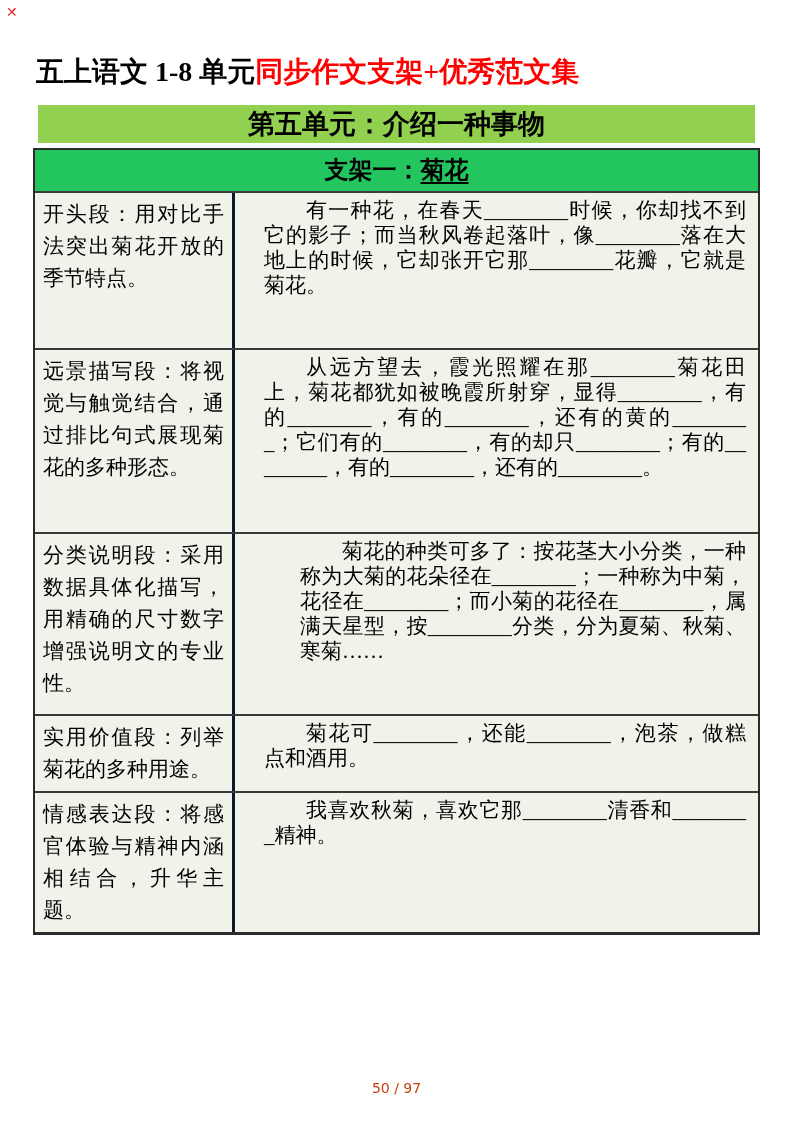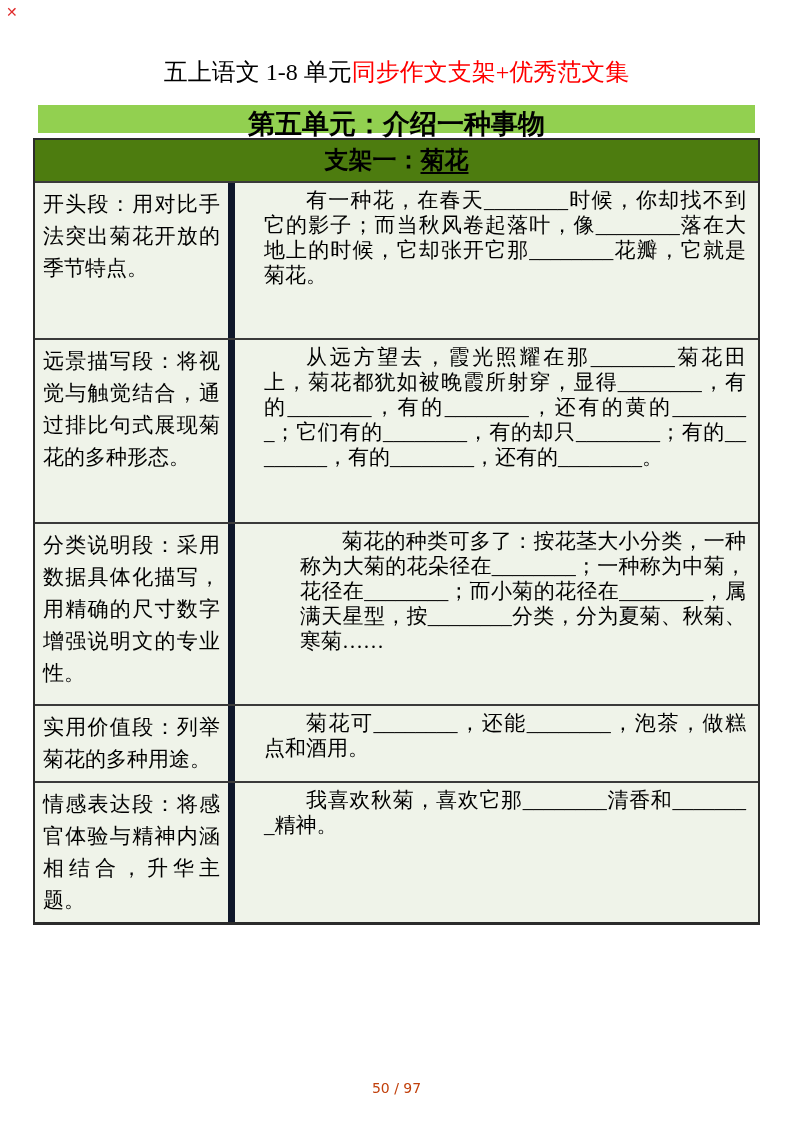--- a/index.html
+++ b/index.html
@@ -12,44 +12,43 @@
     overflow:hidden;
   }
   .corner-x{
     position:absolute;left:6px;top:5px;
     font-size:14px;line-height:14px;font-weight:bold;
     color:#e02b2b;
     font-family:"DejaVu Sans",sans-serif;
   }
   .title{
     margin:48px 36px 0 36px;
-    font-size:24px;
-    font-weight:400;
+    font-size:28px;
+    font-weight:700;
     line-height:48px;
     white-space:nowrap;
-    text-align:center;
     letter-spacing:0;
   }
   .title .t-black{color:#000000;}
   .title .t-red{color:#ff0000;}
   .banner{
     margin:9px 38px 0 38px;
-    height:28px;line-height:38px;
+    height:38px;line-height:38px;
     background:#92D050;
     text-align:center;
     font-size:27px;font-weight:700;color:#000;
   }
   .tbl{
     margin:5px 33px 0 33px;
     border:2px solid #2b2b2b;
     border-bottom-width:3px;
     background:#EFF3E9;
   }
   .thead{
-    background:#4d7c0f;
+    background:#22c55e;
     text-align:center;
     font-size:24px;font-weight:700;
     padding:4px 0 5px 0;
   }
   .thead .topic{
     text-decoration:underline;
     text-underline-offset:4px;
   }
   .trow{
     display:grid;
@@ -58,21 +57,21 @@
   }
   .cell{
     font-size:21px;
     line-height:32px;
     text-align:justify;
     text-justify:inter-character;
     padding:5px 8px 6px 8px;
     word-break:break-all;
   }
   .cell.left{
-    border-right:7px solid #0f172a;
+    border-right:3px solid #0f172a;
   }
   .cell.right{
     padding:5px 12px 6px 23px;
     text-indent:2em;
     line-height:25px;
     margin-left:6px;
   }
   .r1{min-height:155px;}
   .r2{min-height:190px;}
   .r3{min-height:182px;}

